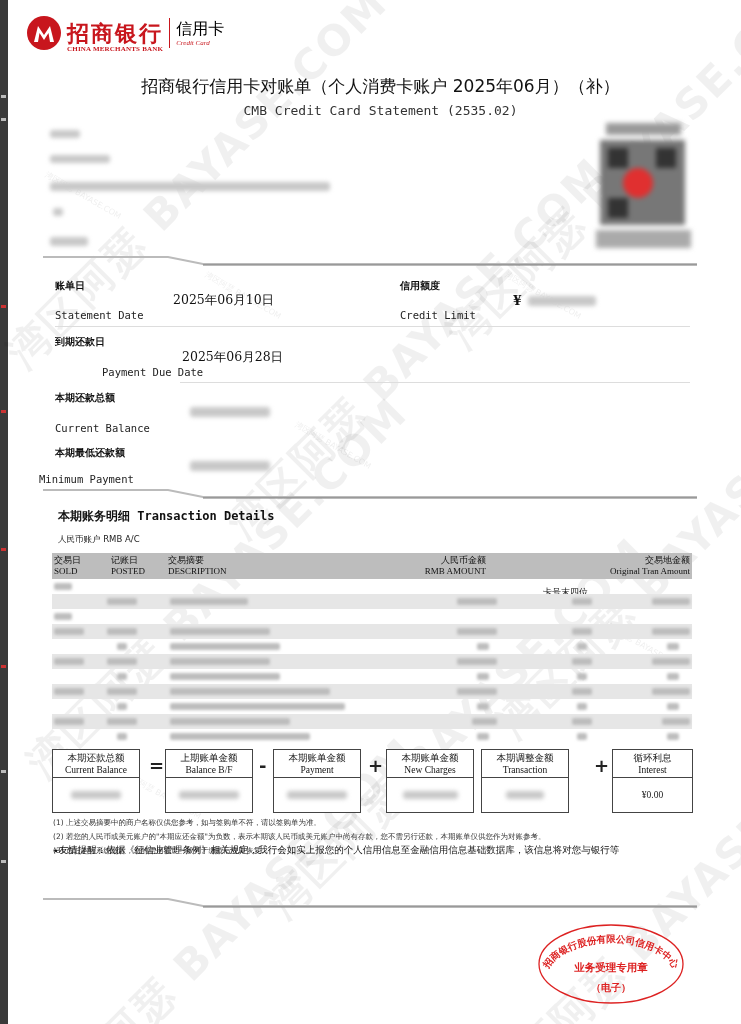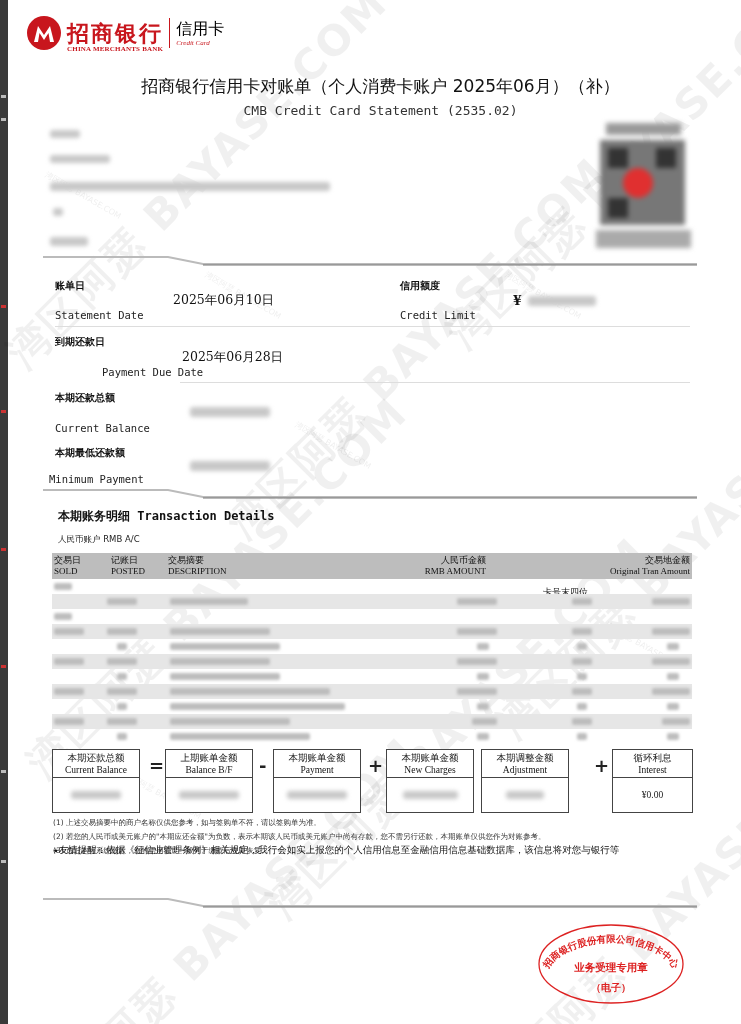--- a/index.html
+++ b/index.html
@@ -155,21 +155,21 @@
   <div class="info-label-en" style="left:55px; top:366px;margin-left:47px;">Payment Due Date</div>
   <div class="info-value" style="left:182px; top:349px;">2025年06月28日</div>
 
   <div class="hline" style="left:180px; top:382px; width:510px;"></div>
 
   <div class="info-label-cn" style="left:55px; top:391px;">本期还款总额</div>
   <div class="info-label-en" style="left:55px; top:422px;">Current Balance</div>
   <div class="blur" style="left:190px; top:407px; width:80px; height:10px;"></div>
 
   <div class="info-label-cn" style="left:55px; top:446px;">本期最低还款额</div>
-  <div class="info-label-en" style="left:49px; top:473px;">Minimum Payment</div>
+  <div class="info-label-en" style="left:39px; top:473px;">Minimum Payment</div>
   <div class="blur" style="left:190px; top:461px; width:80px; height:10px;"></div>
 </div>
 
 <svg class="sep" style="top:487px; width:654px;" viewBox="0 0 654 12">
   <path d="M0 3 L125 3 L160 10 L654 10" stroke="#bbb" stroke-width="2" fill="none"></path>
   <path d="M160 11 L654 11" stroke="#777" stroke-width="1" fill="none"></path>
 </svg>
 
 <div class="section-title">本期账务明细 Transaction Details</div>
 <div class="sub-label">人民币账户 RMB A/C</div>
@@ -318,21 +318,21 @@
       </div>
     <div class="bv">
         <div class="b" style="width:55px;"></div>
       </div>
   </div>
   <div class="op" style="left:483px;">-</div>
 
   <div class="box" style="left:481px;">
     <div class="bh">
         <div>本期调整金额</div>
-        <div>Adjustment</div>
+        <div>Transaction</div>
       </div>
     <div class="bv">
         <div class="b" style="width:38px;"></div>
       </div>
   </div>
   <div class="op" style="left:594px;">+</div>
 
   <div class="box" style="left:612px; width:81px;">
     <div class="bh">
         <div>循环利息</div>

